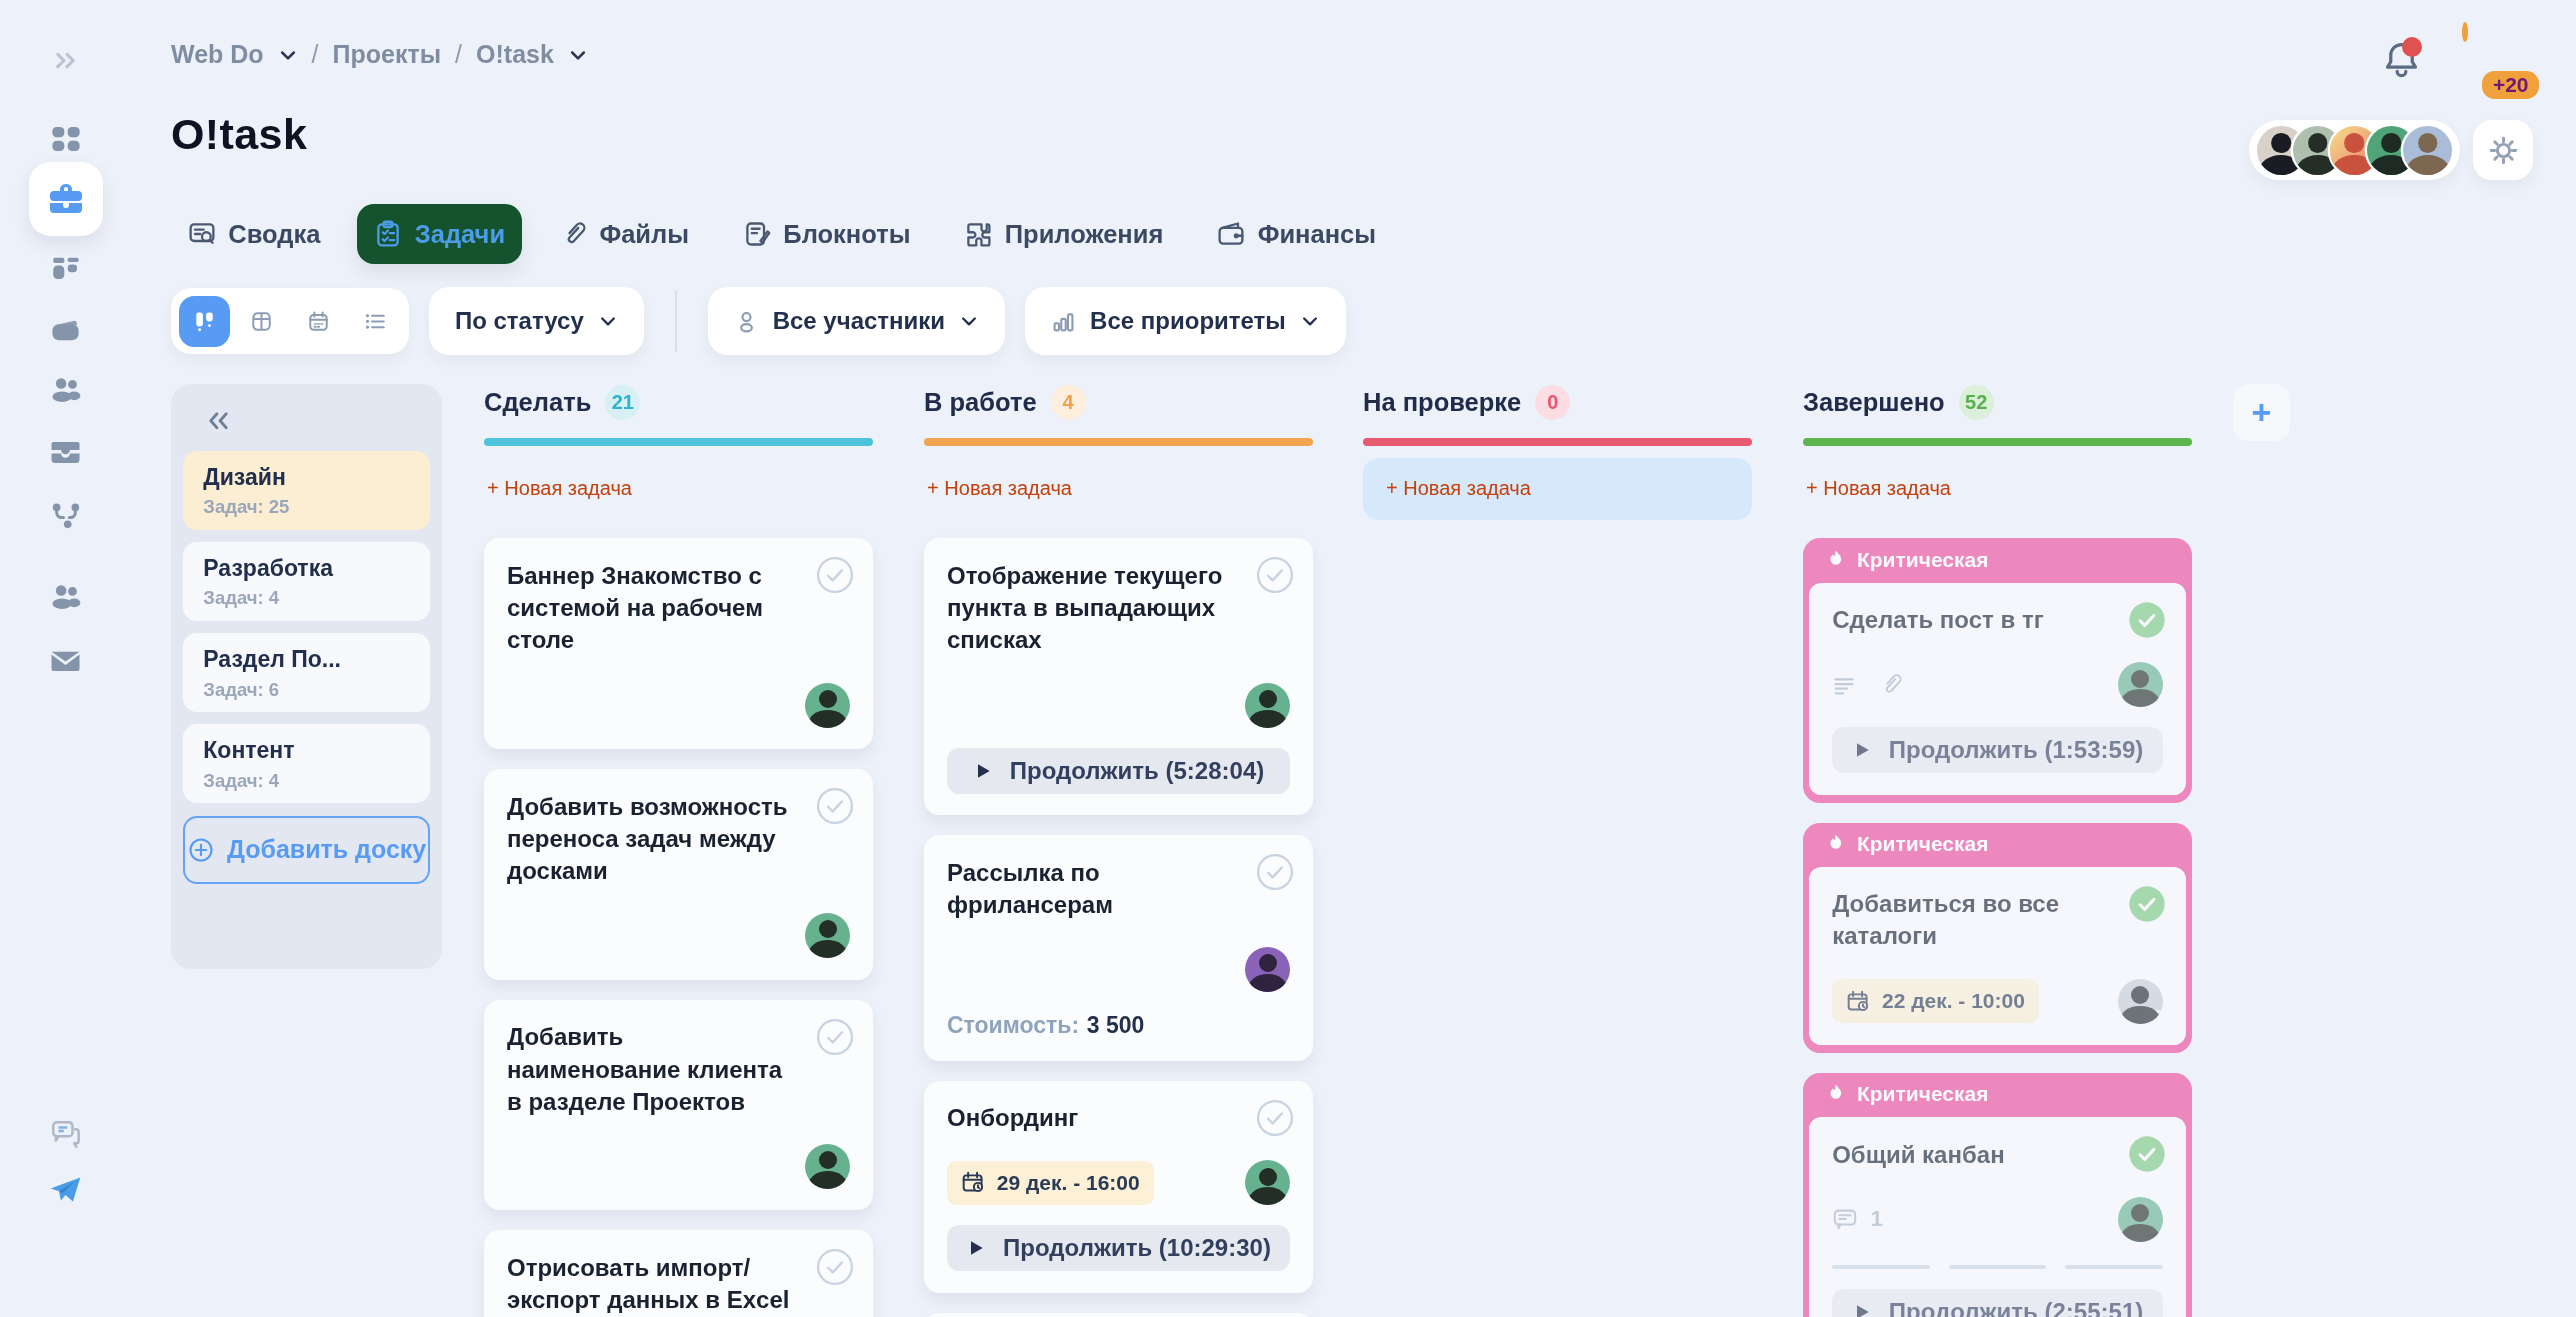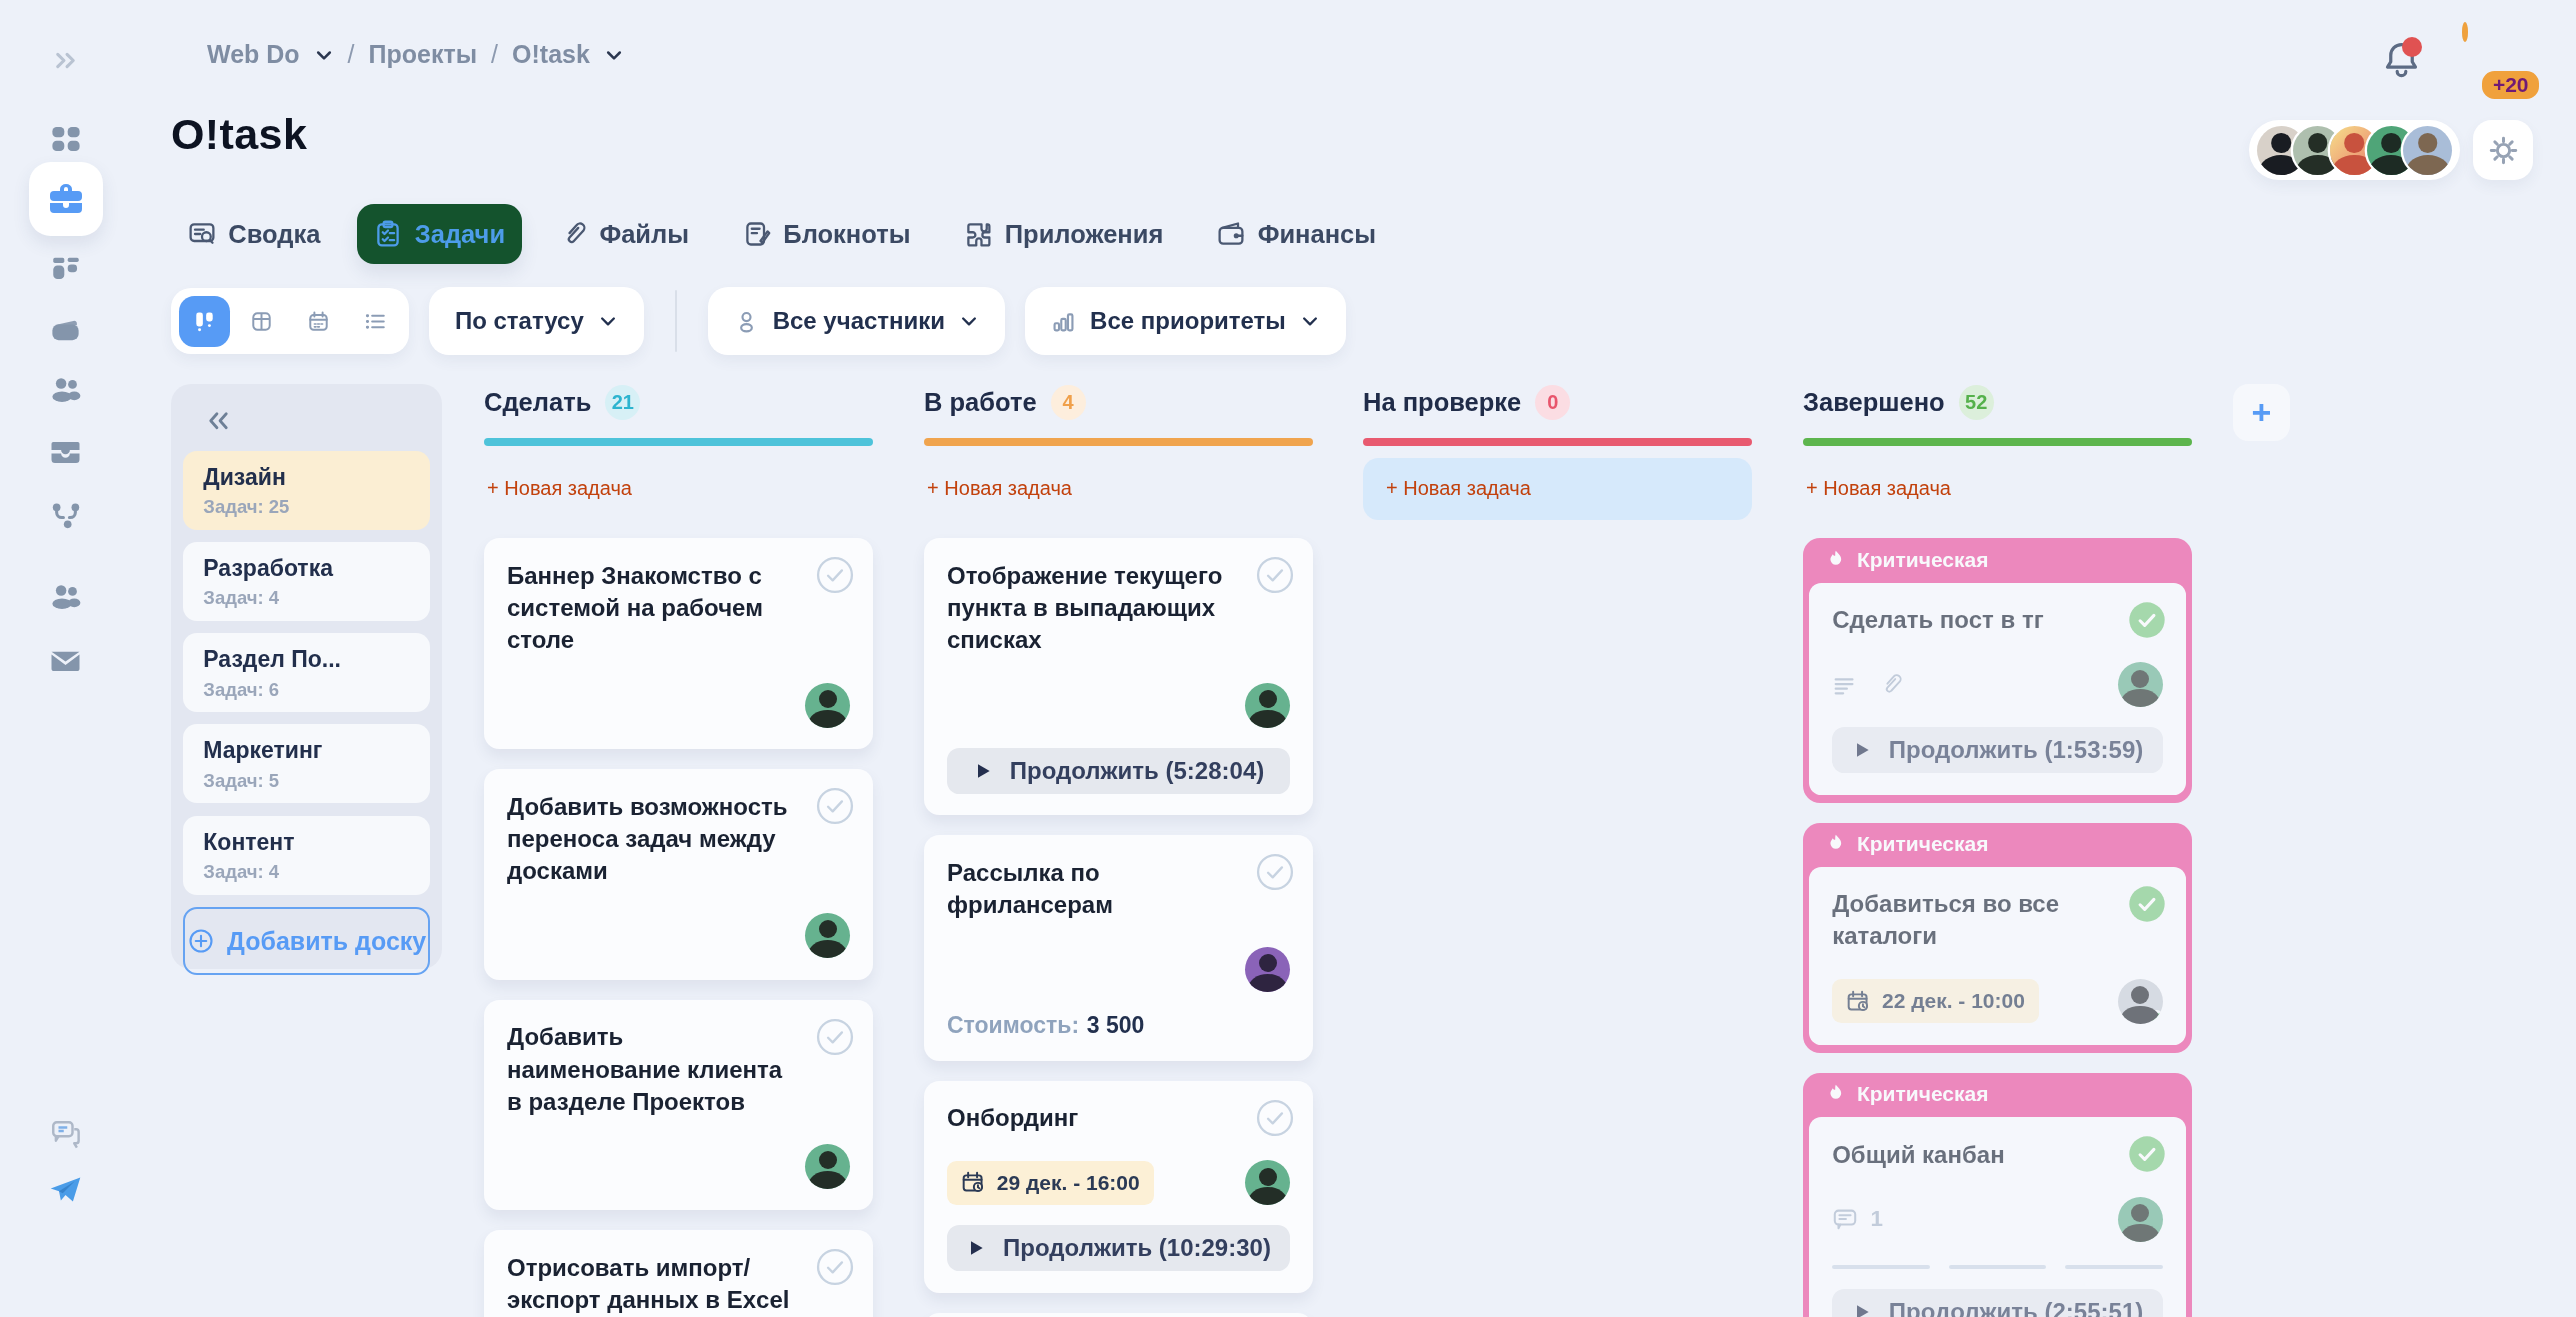--- a/index.html
+++ b/index.html
@@ -16,21 +16,21 @@
   .rail-btn { position:absolute; left:50%; transform:translateX(-50%); width:46px; height:46px;
               display:flex; align-items:center; justify-content:center; color:#8495ab; cursor:pointer; }
   .rail-tile { position:absolute; left:50%; transform:translateX(-50%); width:74px; height:74px;
                background:#ffffff; border-radius:21.6px; box-shadow:0 7.7px 17px rgba(49,66,106,.10);
                display:flex; align-items:center; justify-content:center; color:#579bf5; }
 
   
   .main { position:absolute; left:131px; top:0; right:0; bottom:0; }
 
   .breadcrumb { position:absolute; left:40px; top:40px; display:flex; align-items:center; gap:14px;
-                font-size:25px; color:#7f8da3; font-weight:600;margin-left:36px; }
+                font-size:25px; color:#7f8da3; font-weight:600; }
   .crumb { cursor:pointer; }
   .crumb-chev { color:#2b3750; }
   .crumb-sep { color:#8d9ab0; font-weight:400; }
 
   .bell { position:absolute; right:153px; top:37px; width:43px; height:43px; color:#5c6b84; cursor:pointer; }
   .bell-dot { position:absolute; right:1.5px; top:0; width:20px; height:20px; border-radius:50%; background:#e05252; }
 
   .user-avatar-wrap { position:absolute; right:43px; top:25px; width:71px; height:71px; cursor:pointer; }
   .user-avatar { width:71px; height:71px; border-radius:50%; border:3.9px solid #f0a13c; }
   .user-badge { position:absolute; right:-9.3px; bottom:-6.2px; background:#f0a13c; color:#701a75;
@@ -429,24 +429,20 @@
     </div>
     <div class="board-item">
       <div class="board-name">Разработка</div>
       <div class="board-count">Задач: 4</div>
     </div>
     <div class="board-item">
       <div class="board-name">Раздел По...</div>
       <div class="board-count">Задач: 6</div>
     </div>
     <div class="board-item">
-      <div class="board-name">Маркетинг</div>
-      <div class="board-count">Задач: 5</div>
-    </div>
-    <div class="board-item">
       <div class="board-name">Контент</div>
       <div class="board-count">Задач: 4</div>
     </div>
     <button class="add-board">
       <svg width="28" height="28" viewBox="0 0 32 32" fill="none" stroke="#579bf5" stroke-width="2.4" stroke-linecap="round">
           <circle cx="16" cy="16" r="12"></circle>
           <path d="M16 10v12M10 16h12"></path>
         </svg>
       <span>Добавить доску</span>
     </button>

